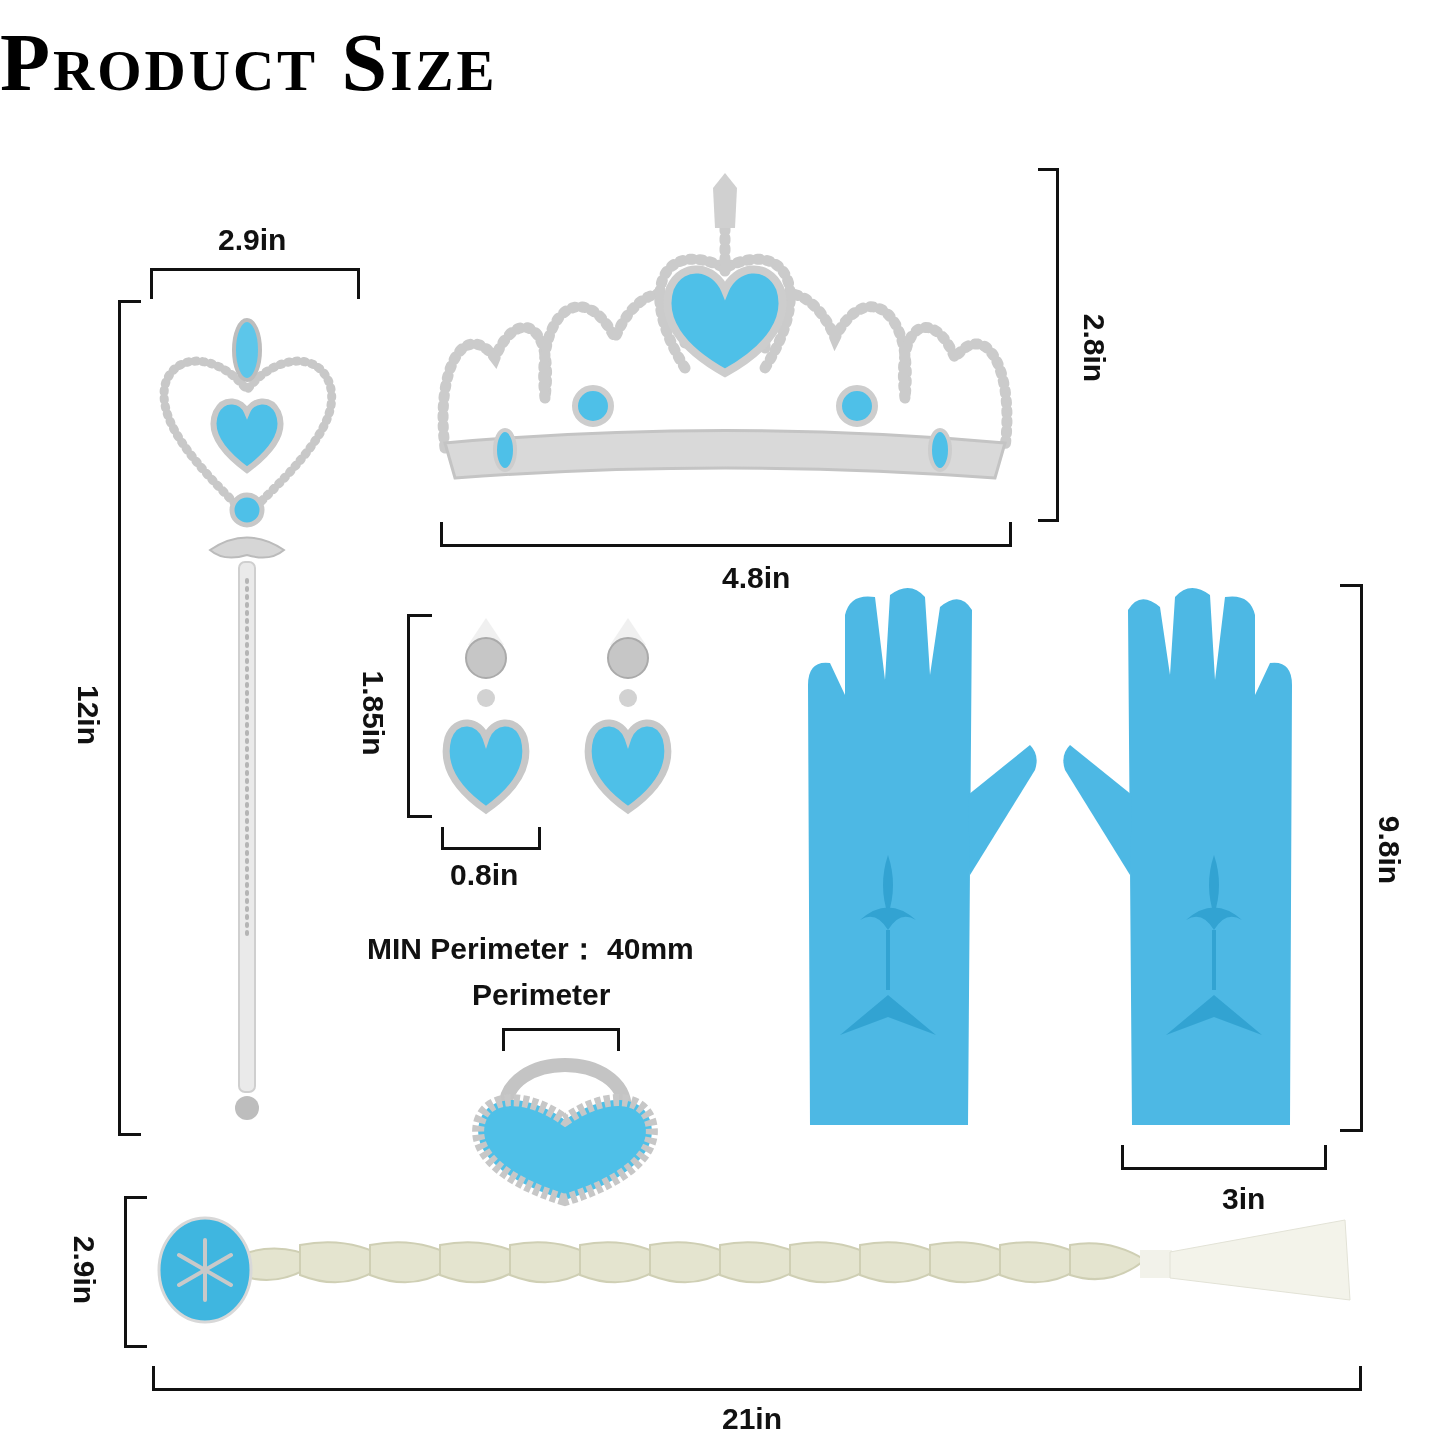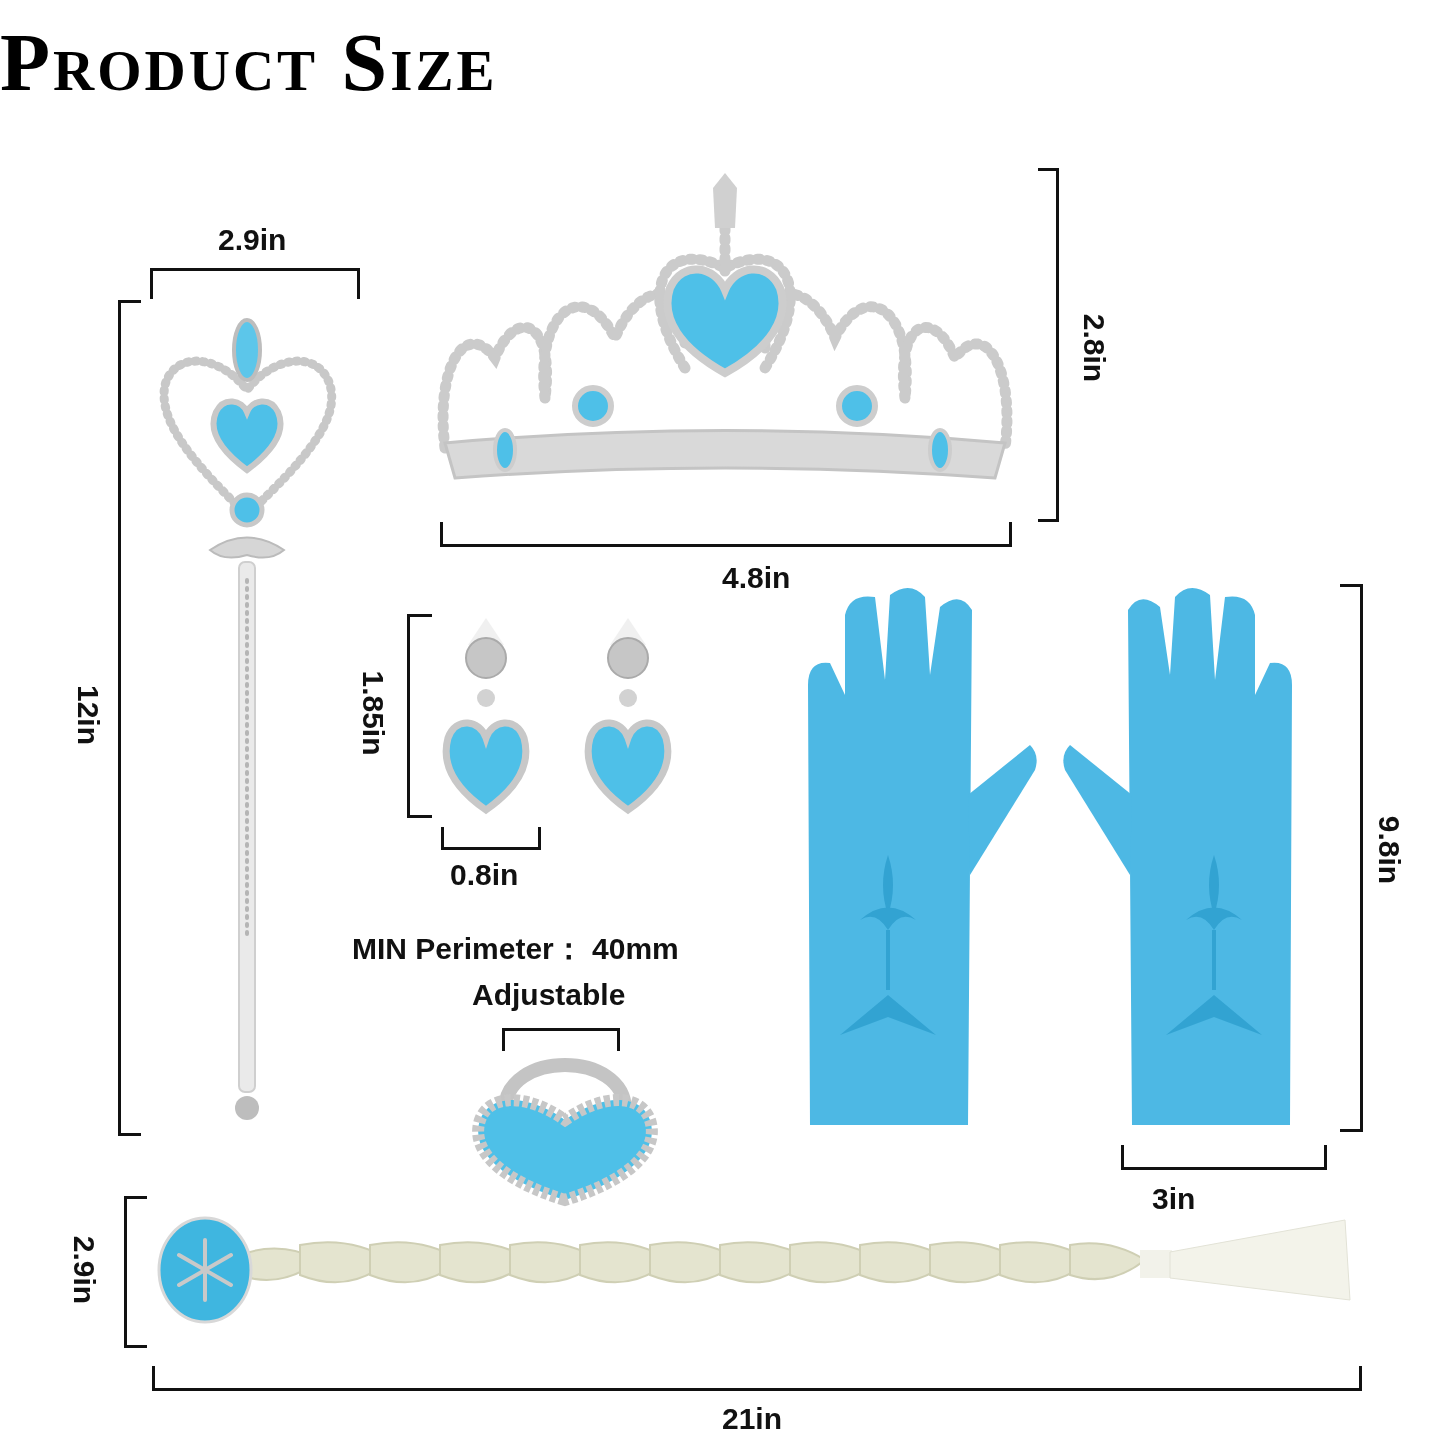--- a/index.html
+++ b/index.html
@@ -78,22 +78,22 @@
     <g transform="translate(142,0)">
       <path d="M28 35 L 46 8 L 64 35 Z" fill="#f0f0f0"></path>
       <circle cx="46" cy="48" r="20" fill="#c6c6c6" stroke="#aaa" stroke-width="2"></circle>
       <circle cx="46" cy="88" r="9" fill="#d2d2d2"></circle>
       <path d="M46 200 C 10 175, 2 150, 8 128 C 16 106, 40 110, 46 128 C 52 110, 76 106, 84 128 C 90 150, 82 175, 46 200Z" fill="#4ec0e8" stroke="#c8c8c8" stroke-width="7"></path>
     </g>
   </svg>
 </div>
 
 <div>
-  <div class="lbl" style="left:352px; top:934px;">MIN Perimeter：  40mm</div>
-  <div class="lbl" style="left:472px; top:980px;">Adjustable</div>
+  <div class="lbl" style="left:367px; top:934px;">MIN Perimeter：  40mm</div>
+  <div class="lbl" style="left:472px; top:980px;">Perimeter</div>
   <div class="bh bracket-top" style="left:502px; top:1028px; width:112px; height:20px;"></div>
   <svg style="left:470px; top:1040px;" width="190" height="170" viewBox="0 0 190 170">
     <path d="M35 70 C 35 10, 155 10, 155 70" fill="none" stroke="#c4c4c4" stroke-width="14"></path>
     <path d="M95 160 C 30 140, 0 110, 10 80 C 20 52, 60 55, 95 80 C 130 55, 170 52, 180 80 C 190 110, 160 140, 95 160Z" fill="#4ec0e8" stroke="#c7c7c7" stroke-width="12" stroke-dasharray="6 3"></path>
   </svg>
 </div>
 
 <div>
   <svg style="left:800px; top:585px;" width="530" height="545" viewBox="0 0 530 545">
     <g fill="#4db8e4">
@@ -109,21 +109,21 @@
       <path d="M40 450 L 88 410 L 136 450 L 88 432 Z"></path>
       <path d="M414 270 Q 404 300 414 330 Q 424 300 414 270Z"></path>
       <path d="M386 335 Q 414 310 442 335 Q 426 325 414 345 Q 402 325 386 335Z"></path>
       <rect x="412" y="345" width="4" height="60"></rect>
       <path d="M366 450 L 414 410 L 462 450 L 414 432 Z"></path>
     </g>
   </svg>
   <div class="bh bracket-right" style="left:1340px; top:584px; width:20px; height:542px;"></div>
   <div class="vlbl rot90" style="left:1355px; top:835px;">9.8in</div>
   <div class="bh bracket-bottom" style="left:1121px; top:1145px; width:200px; height:22px;"></div>
-  <div class="lbl" style="left:1152px; top:1184px;">3in</div>
+  <div class="lbl" style="left:1222px; top:1184px;">3in</div>
 </div>
 
 <div>
   <div class="bh bracket-left" style="left:124px; top:1196px; width:20px; height:146px;"></div>
   <div class="vlbl rot90" style="left:50px; top:1255px;">2.9in</div>
   <svg style="left:150px; top:1200px;" width="1220" height="150" viewBox="0 0 1220 150">
     <g fill="#e4e4cf" stroke="#cfcfb4" stroke-width="2">
       <path d="M90 55 Q 130 40 170 60 Q 130 90 90 75Z"></path>
       <path d="M150 45 Q 200 35 240 60 Q 200 95 150 75Z"></path>
       <path d="M220 45 Q 270 35 310 60 Q 270 95 220 75Z"></path>

